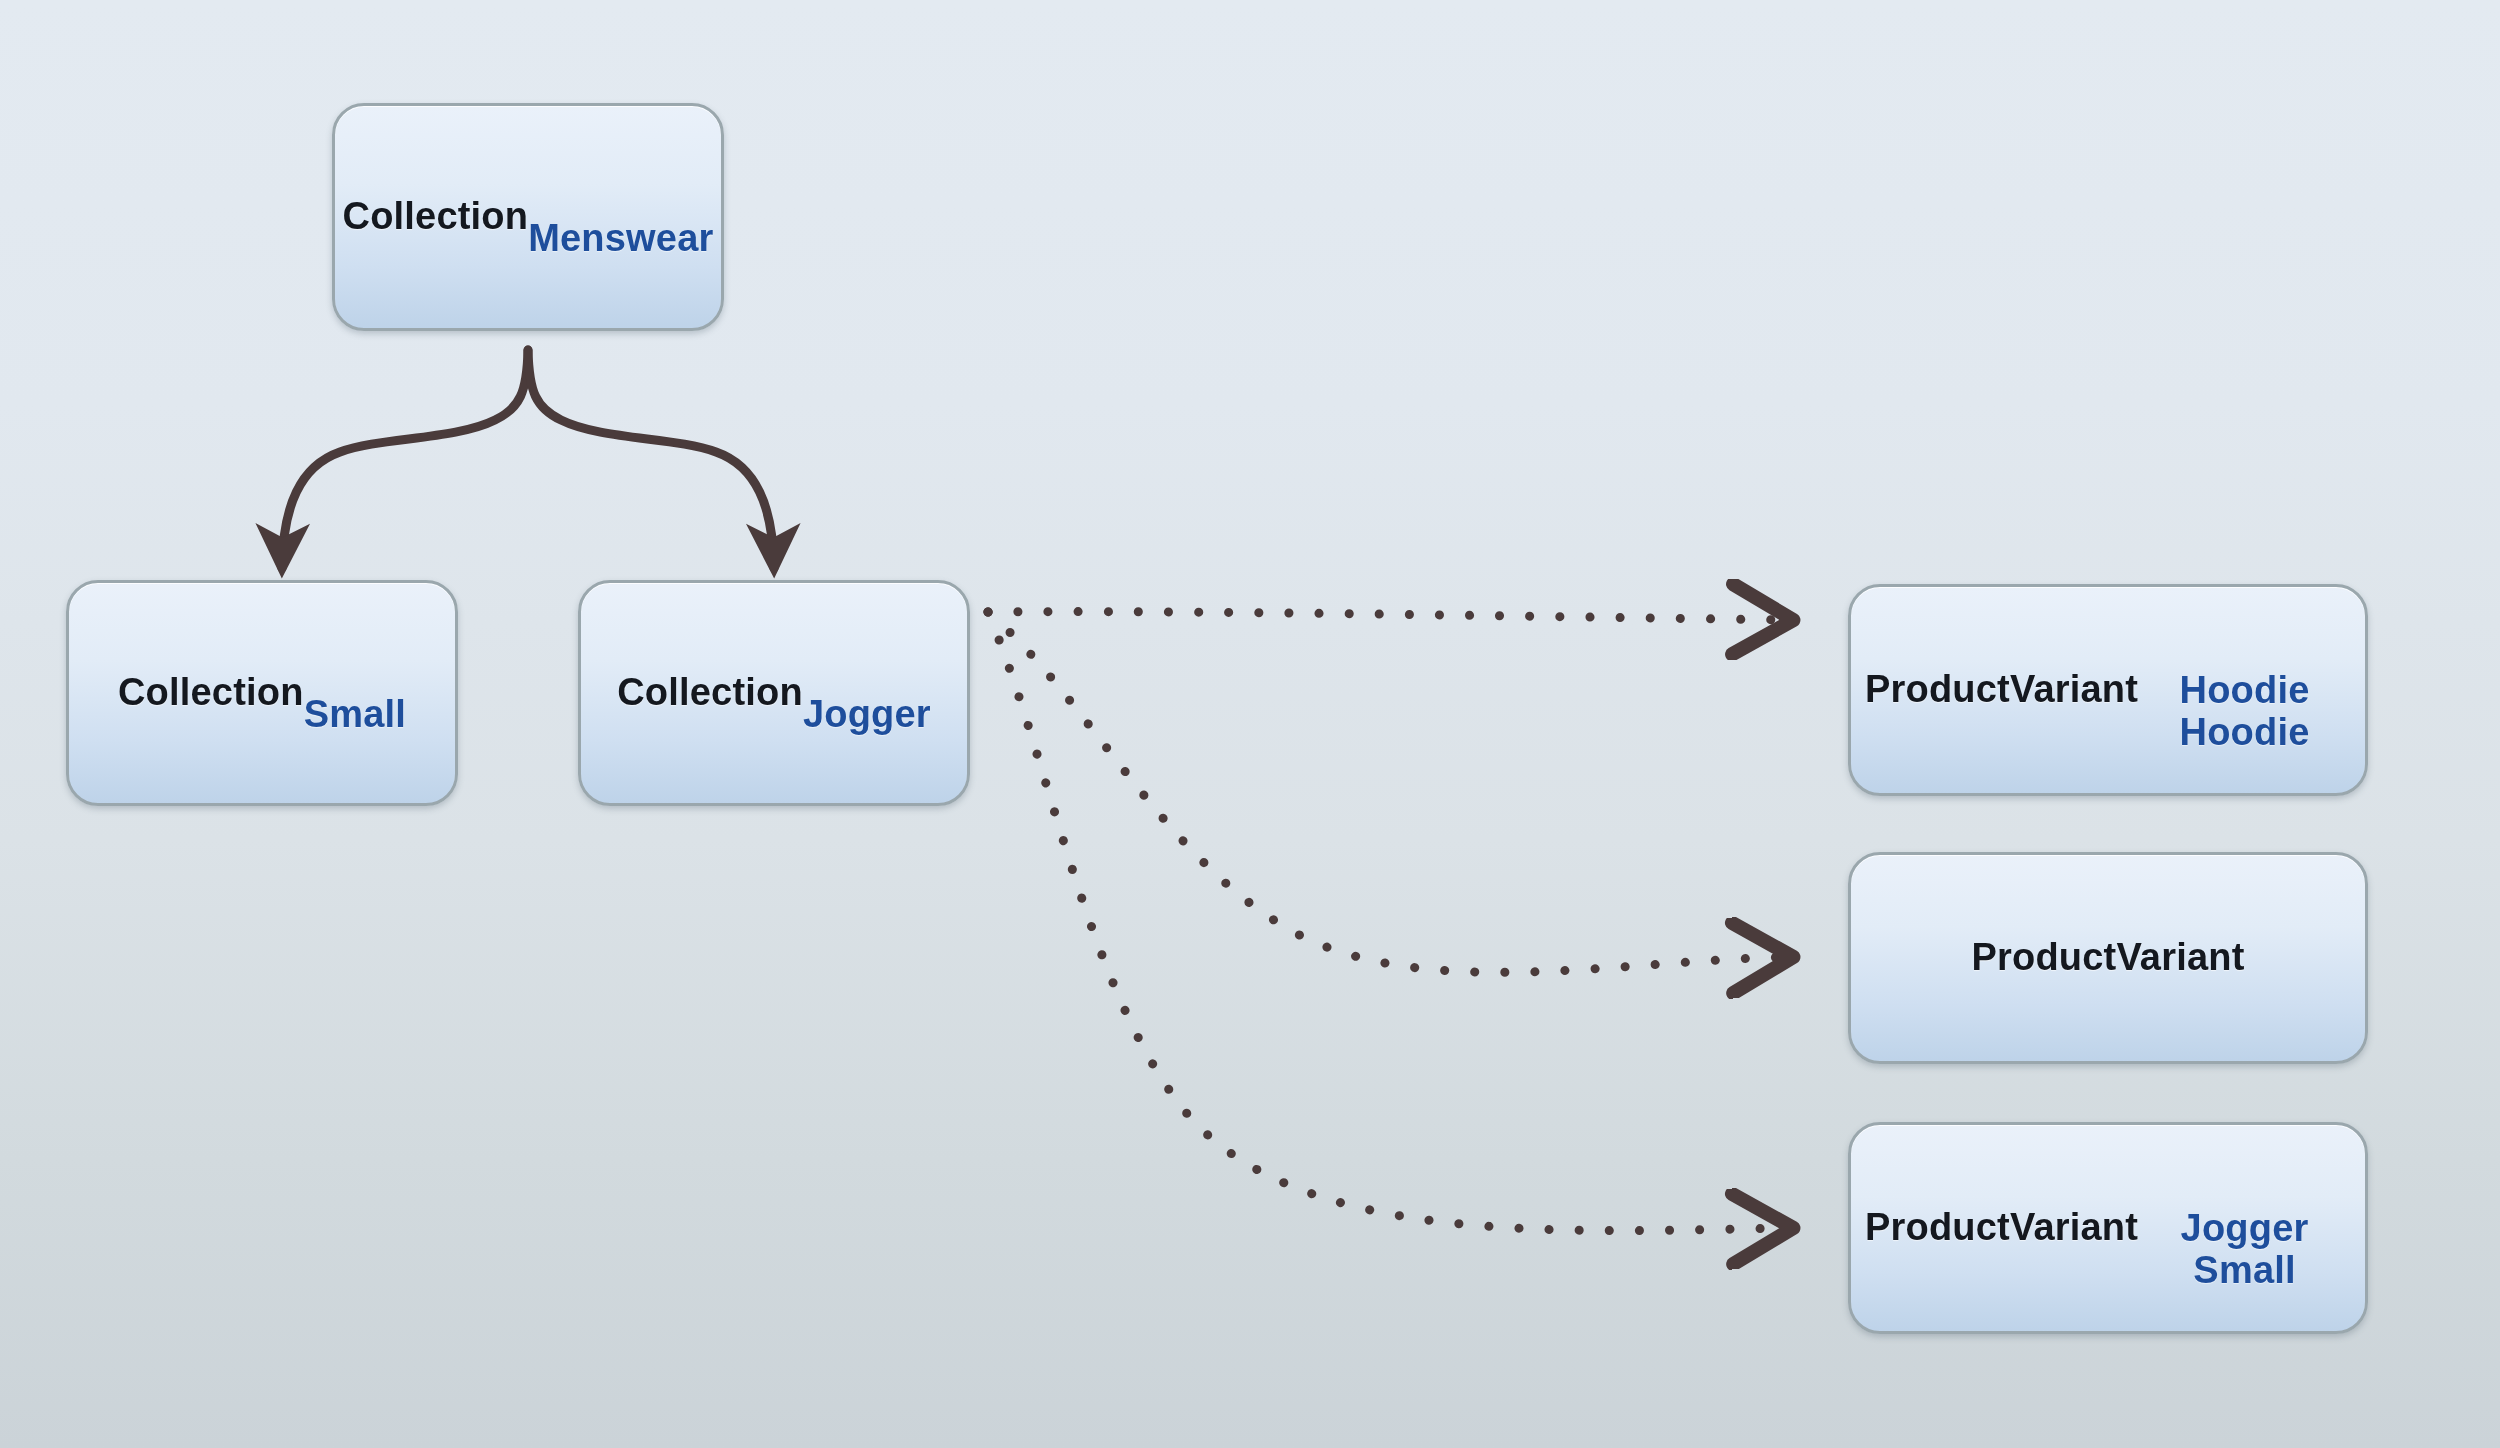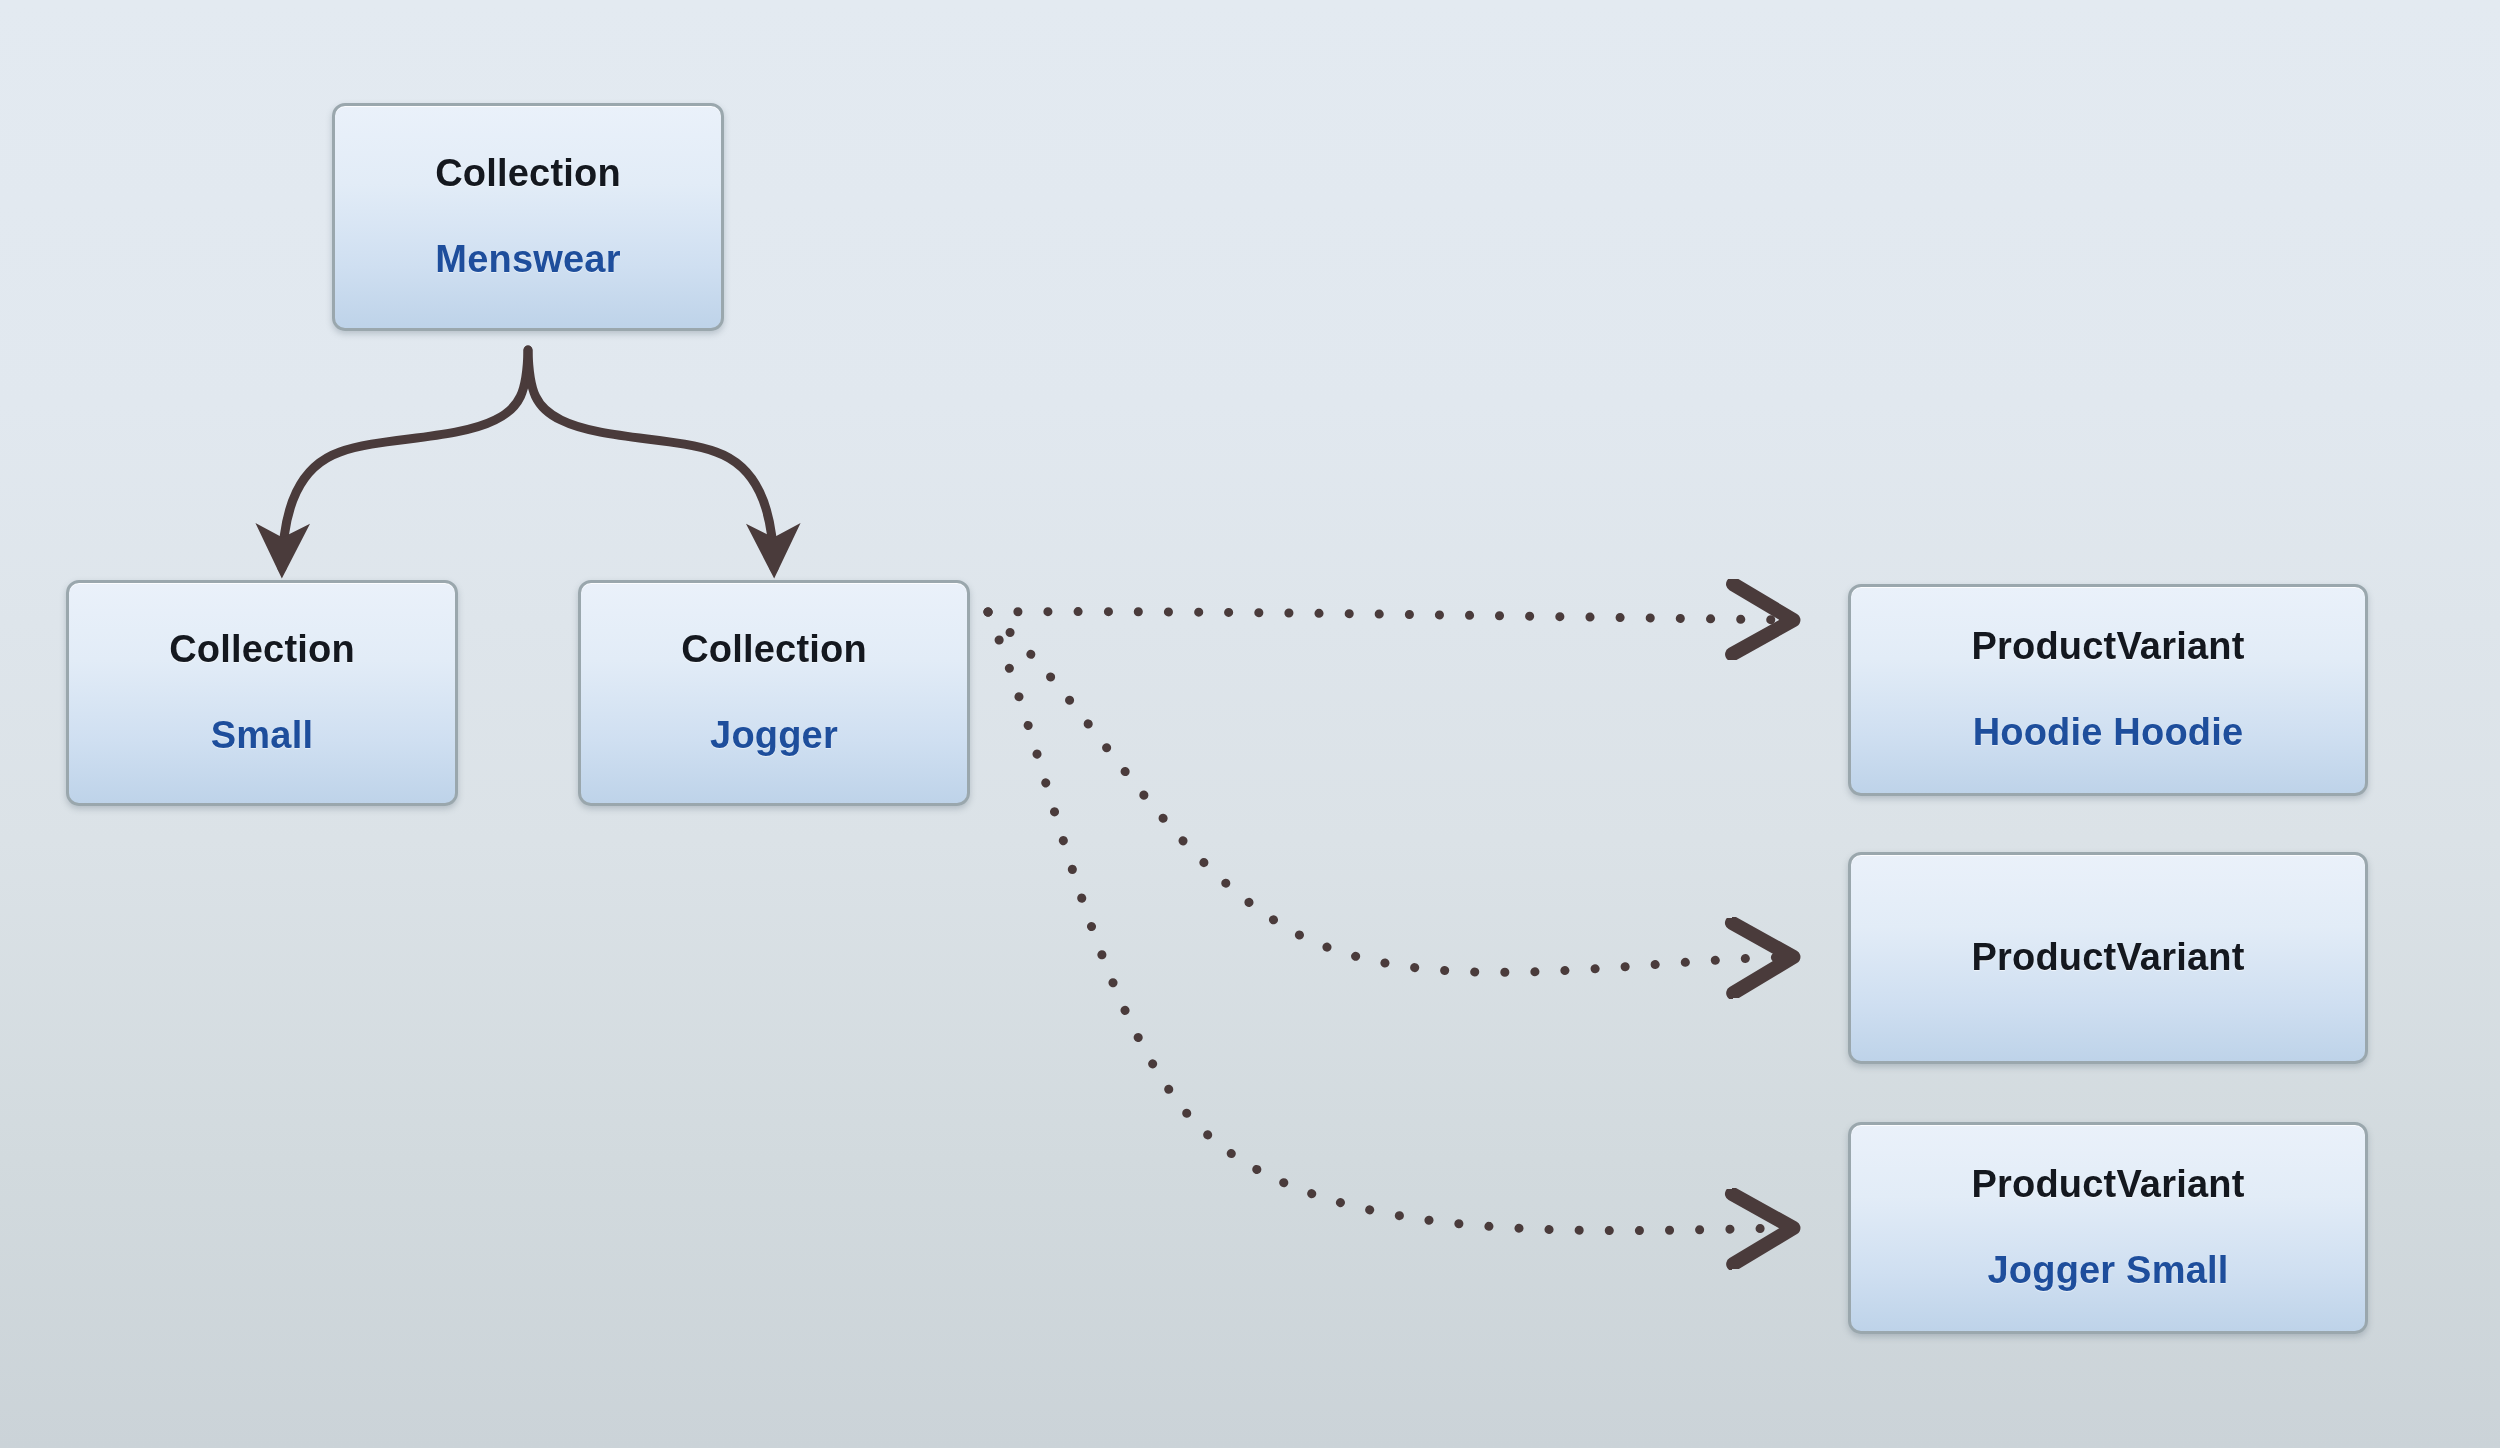--- a/index.html
+++ b/index.html
@@ -24,25 +24,25 @@
     left: 0;
     top: 0;
     width: 2500px;
     height: 1448px;
     pointer-events: none;
   }
   .node {
     position: absolute;
     box-sizing: border-box;
     border: 3px solid #9aa7ad;
-    border-radius: 13px;
+    border-radius: 32px;
     background: linear-gradient(to bottom, #eaf1fa 0%, #e2ecf7 35%, #cfdff1 72%, #bed3e9 100%);
     box-shadow: 0 3px 6px rgba(90,105,120,0.30), inset 0 1px 0 rgba(255,255,255,0.85);
     display: flex;
-    flex-direction: column;
+    flex-direction: row;
     align-items: center;
     justify-content: center;
     text-align: center;
     padding: 8px 14px;
   }
   .node-type {
     font-size: 38px;
     font-weight: bold;
     color: #14181f;
     letter-spacing: 0.2px;

